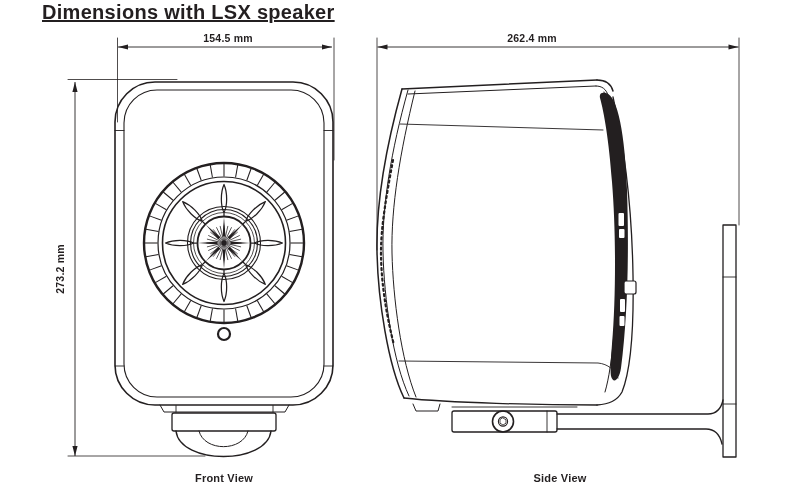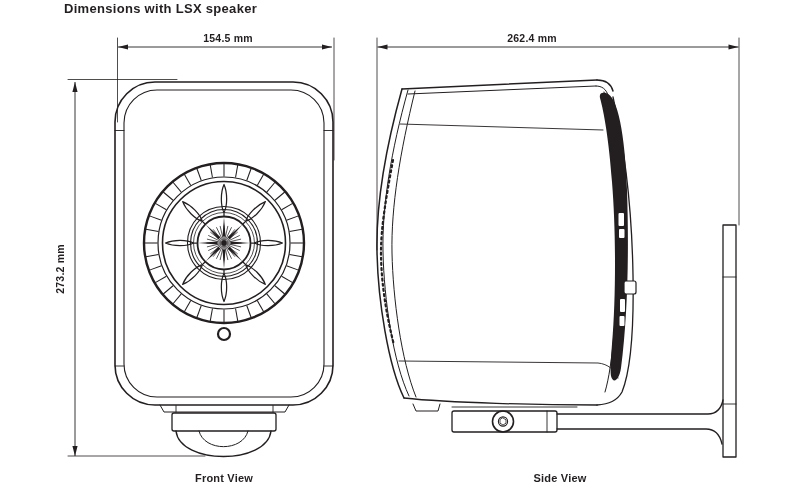--- a/index.html
+++ b/index.html
@@ -1,20 +1,20 @@
 <!DOCTYPE html>
 <html><head>
 <meta charset="utf-8">
 <style>
   :root{ --line:#231f20; --bg:#ffffff; }
   *{ box-sizing:border-box; }
   html,body{ margin:0; padding:0; background:#fff; }
   body{ font-family:"Liberation Sans", sans-serif; color:var(--line); }
   .canvas{ position:relative; width:800px; height:495px; background:var(--bg); overflow:hidden; }
-  .title{ position:absolute; left:64px; top:1px; font-size:13px; font-weight:600; letter-spacing:.3px; color:var(--line); }
+  .title{ position:absolute; left:42px; top:1px; font-size:20px; font-weight:600; letter-spacing:.3px; color:var(--line);text-decoration:underline; }
   svg{ position:absolute; left:0; top:0; }
   svg *{ vector-effect:none; }
   .stroke{ stroke:var(--line); fill:none; stroke-linecap:round; stroke-linejoin:round; }
   .fill{ fill:var(--line); stroke:none; }
   .white{ fill:#fff; }
   .dimline line, .dimline path{ stroke:var(--line); }
   text{ font-family:"Liberation Sans", sans-serif; fill:var(--line); }
   .dim-text{ font-size:10.5px; font-weight:600; letter-spacing:.2px; }
   .view-label{ font-size:11px; font-weight:600; letter-spacing:.2px; }
   #surround-ticks line, #tangerine-fan line{ stroke:var(--line); }

